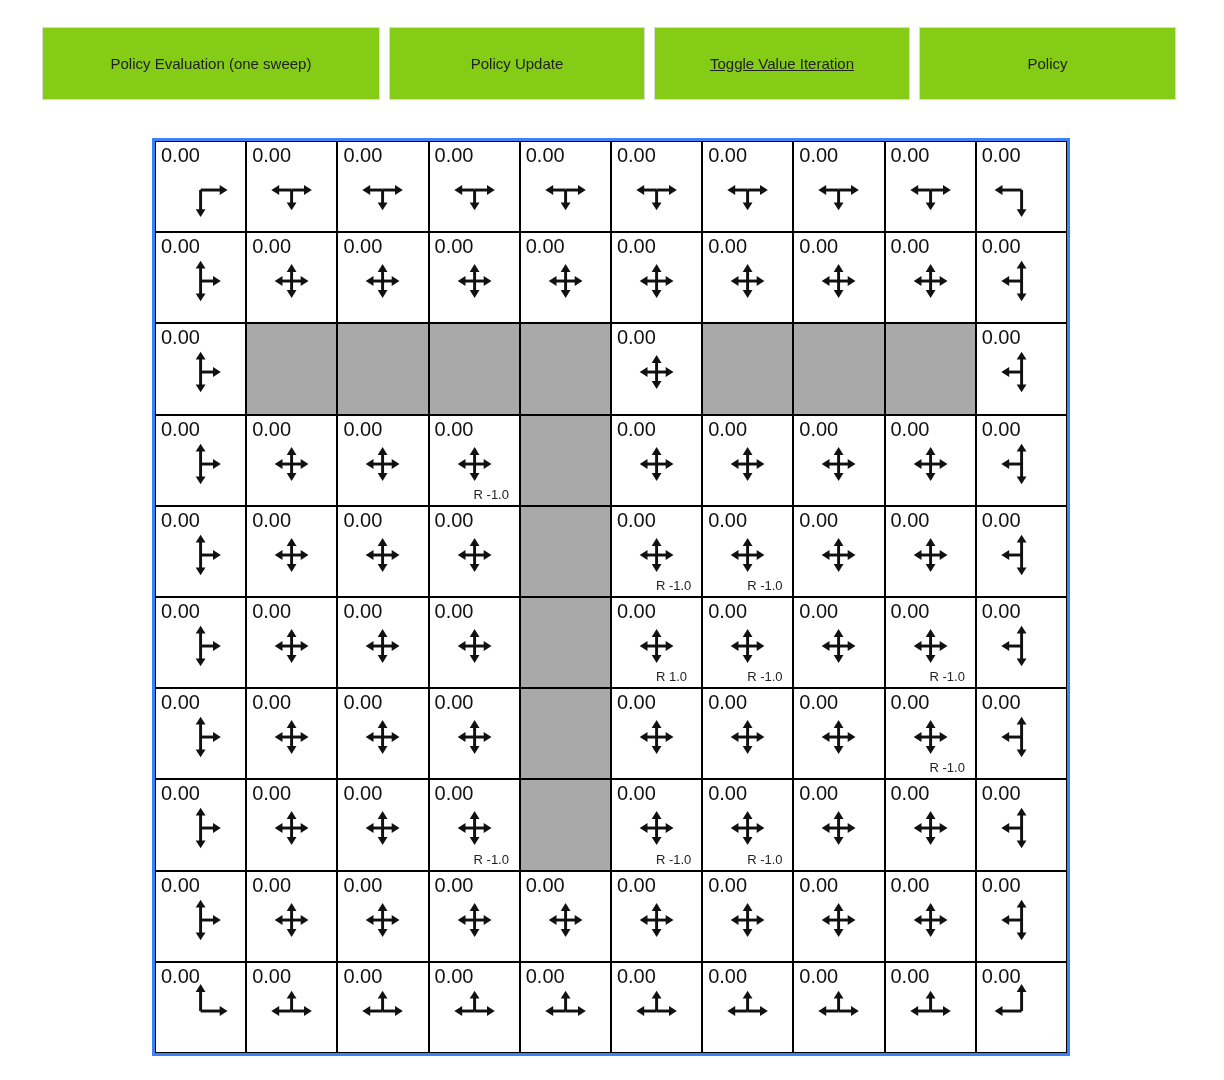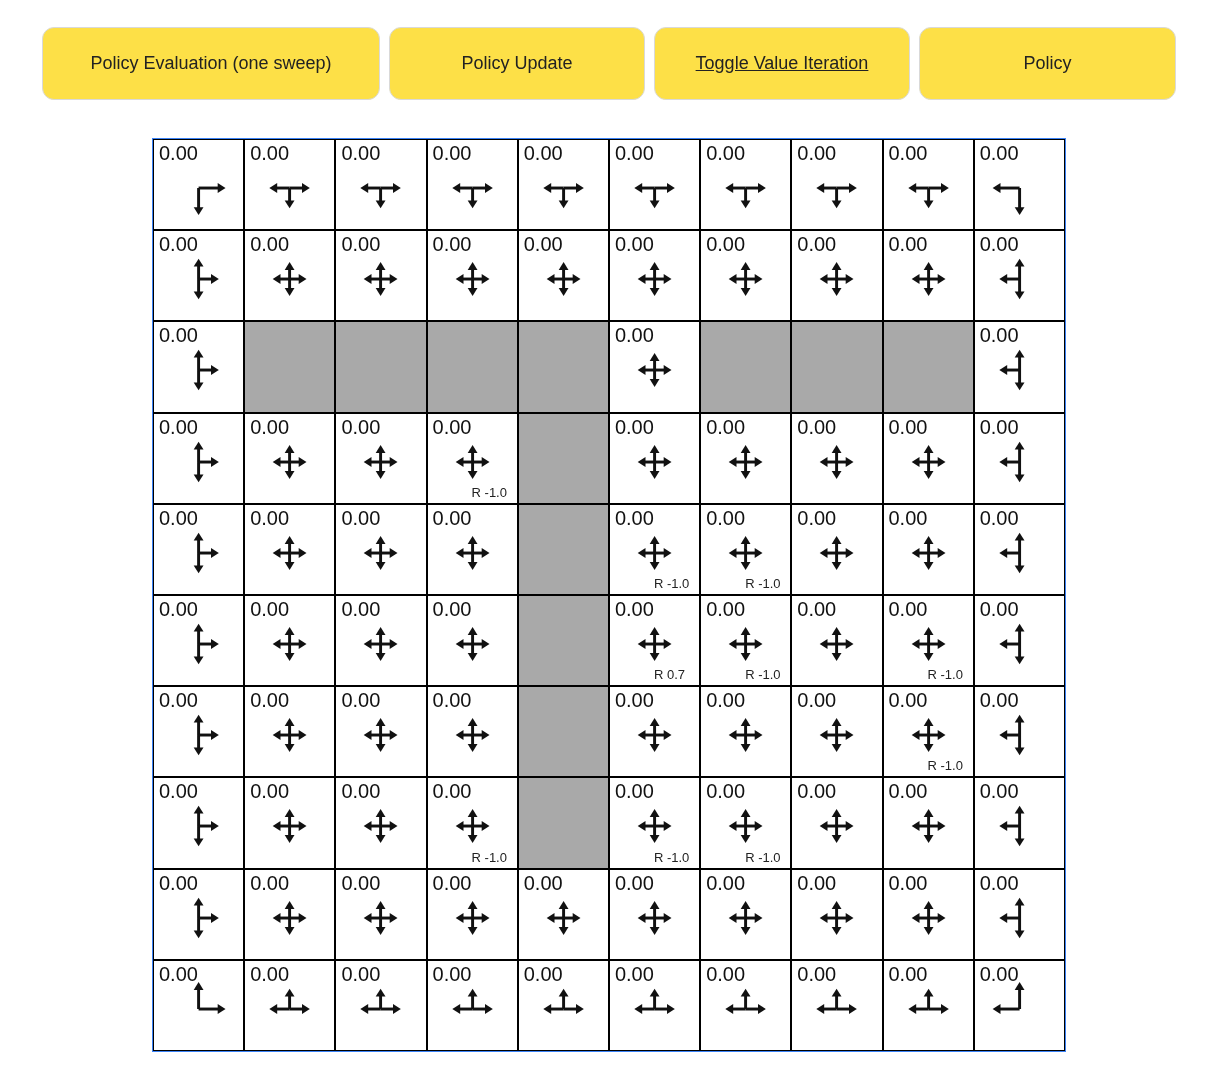--- a/index.html
+++ b/index.html
@@ -9,43 +9,43 @@
     background: #ffffff;
     font-family: "Liberation Sans", sans-serif;
   }
   .toolbar {
     display: flex;
     gap: 9px;
     margin: 27px 0 0 42px;
   }
   .btn {
     height: 73px;
-    background: #fde047;
+    background: #84cc16;
     border: 1px solid #d9d9d9;
-    border-radius: 12px;
-    font-size: 18px;
+    border-radius: 0;
+    font-size: 15px;
     color: #222222;
     display: flex;
     align-items: center;
     justify-content: center;
     cursor: pointer;
     font-family: inherit;
     padding: 0;
   }
   .btn.w1 { width: 338px; }
   .btn.w2 { width: 256px; }
   .btn.w3 { width: 256px; text-decoration: underline; }
   .btn.w4 { width: 257px; }
   .gridworld {
     margin: 38px 0 0 152px;
     display: grid;
     grid-template-columns: repeat(10, 91.2px);
     grid-auto-rows: 91.2px;
     width: max-content;
-    border: 1px solid #3b82f6;
+    border: 3px solid #3b82f6;
   }
   .cell {
     position: relative;
     border: 1px solid #000000;
     background: #ffffff;
     overflow: visible;
   }
   .cell.wall { background: #a9a9a9; }
   .val {
     position: absolute;
@@ -642,21 +642,21 @@
       <svg viewBox="0 0 91 91" class="arrows">
         <line x1="45.5" y1="49" x2="45.5" y2="38.75" stroke="#111" stroke-width="3"></line>
         <polygon points="45.5,31.75 50.5,39.75 40.5,39.75" fill="#111"></polygon>
         <line x1="45.5" y1="49" x2="45.5" y2="59.25" stroke="#111" stroke-width="3"></line>
         <polygon points="45.5,66.25 40.5,58.25 50.5,58.25" fill="#111"></polygon>
         <line x1="45.5" y1="49" x2="35.25" y2="49" stroke="#111" stroke-width="3"></line>
         <polygon points="28.25,49 36.25,44 36.25,54" fill="#111"></polygon>
         <line x1="45.5" y1="49" x2="55.75" y2="49" stroke="#111" stroke-width="3"></line>
         <polygon points="62.75,49 54.75,54 54.75,44" fill="#111"></polygon>
       </svg>
-      <div class="reward">R 0.7</div>
+      <div class="reward">R 1.0</div>
     </div>
     <div class="cell">
       <div class="val">0.00</div>
       <svg viewBox="0 0 91 91" class="arrows">
         <line x1="45.5" y1="49" x2="45.5" y2="38.75" stroke="#111" stroke-width="3"></line>
         <polygon points="45.5,31.75 50.5,39.75 40.5,39.75" fill="#111"></polygon>
         <line x1="45.5" y1="49" x2="45.5" y2="59.25" stroke="#111" stroke-width="3"></line>
         <polygon points="45.5,66.25 40.5,58.25 50.5,58.25" fill="#111"></polygon>
         <line x1="45.5" y1="49" x2="35.25" y2="49" stroke="#111" stroke-width="3"></line>
         <polygon points="28.25,49 36.25,44 36.25,54" fill="#111"></polygon>

